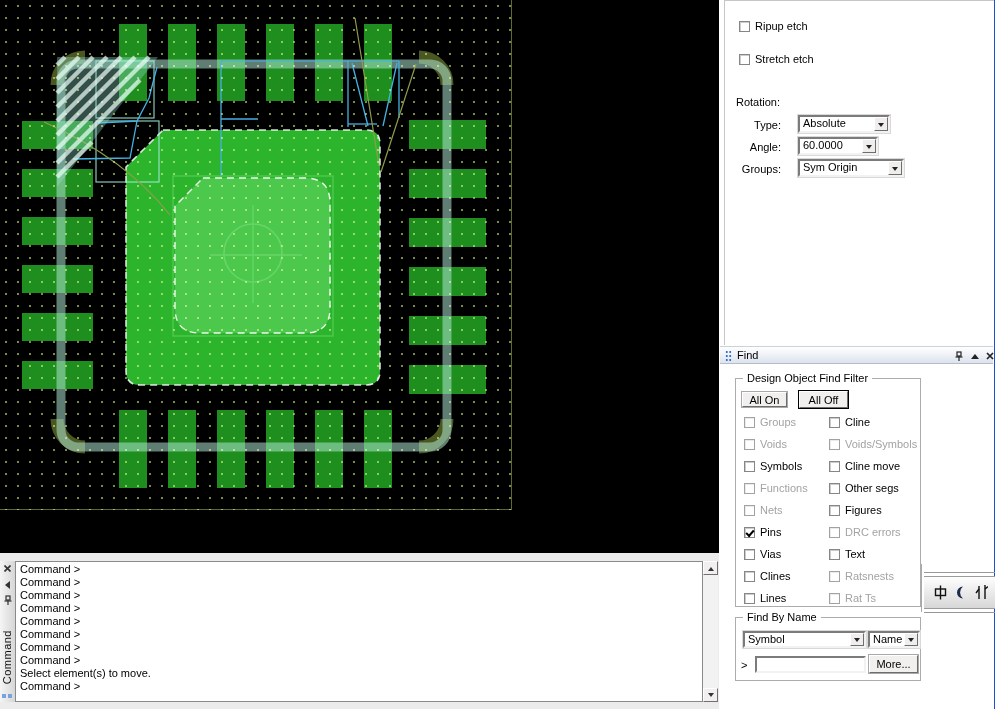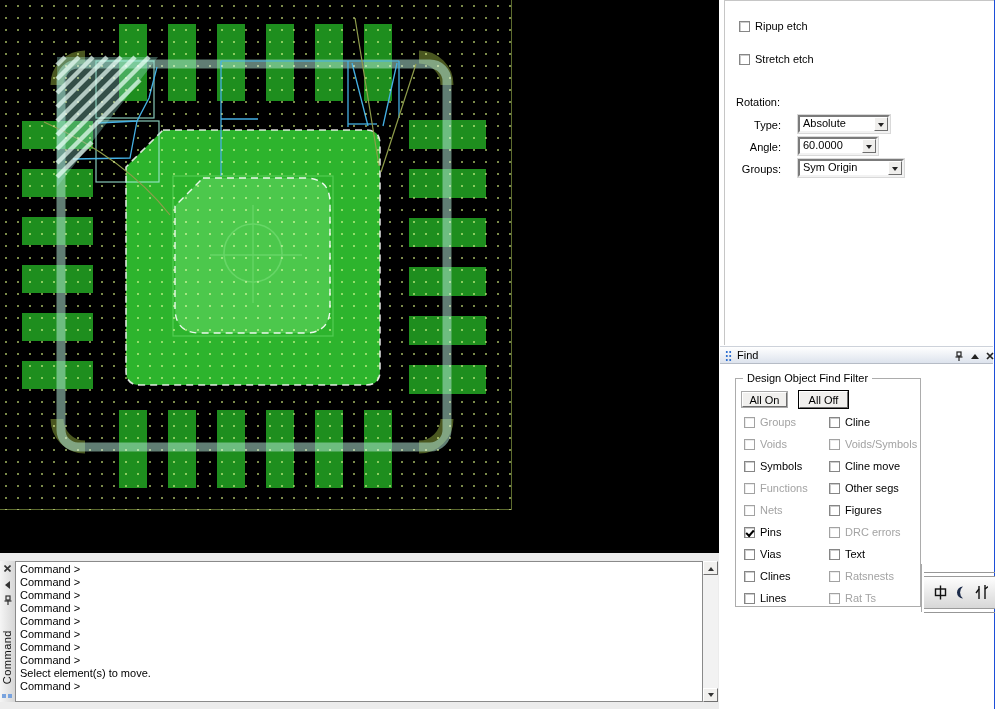--- a/index.html
+++ b/index.html
@@ -365,20 +365,38 @@
       <div class="cb" style="left:8px;top:212px">
           <span class="cb-box"></span>
           <span class="cb-label">Lines</span>
         </div>
       <div class="cb disabled" style="left:93px;top:212px">
           <span class="cb-box"></span>
           <span class="cb-label">Rat Ts</span>
         </div>
     </div>
 
+    <div class="gbox" style="left:16px;top:617px;width:186px;height:64px">
+      <span class="legend">Find By Name</span>
+      <div class="combo" style="left:7px;top:13px;width:123px;height:17px">
+        <span class="val">Symbol</span>
+        <span class="drop">
+            <span class="tri-down"></span>
+          </span>
+      </div>
+      <div class="combo" style="left:132px;top:13px;width:52px;height:17px">
+        <span class="val">Name</span>
+        <span class="drop">
+            <span class="tri-down"></span>
+          </span>
+      </div>
+      <span style="position:absolute;left:5px;top:41px">&gt;</span>
+      <input class="txt" style="left: 19px; top: 38px; width: 111px; height: 17px;" value="">
+      <button class="w95btn" style="left:133px;top:37px;width:49px;height:18px">More...</button>
+    </div>
   </div>
 
   <div id="ime-line"></div>
   <div id="ime">
     <div class="ime-inner">
       <svg width="13" height="15" fill="none" stroke="#111" stroke-width="1.4">
         <line x1="6.5" y1="0.5" x2="6.5" y2="14.5"></line>
           <rect x="1.5" y="4" width="10" height="6.5"></rect>
       </svg>
       <svg width="14" height="15">

